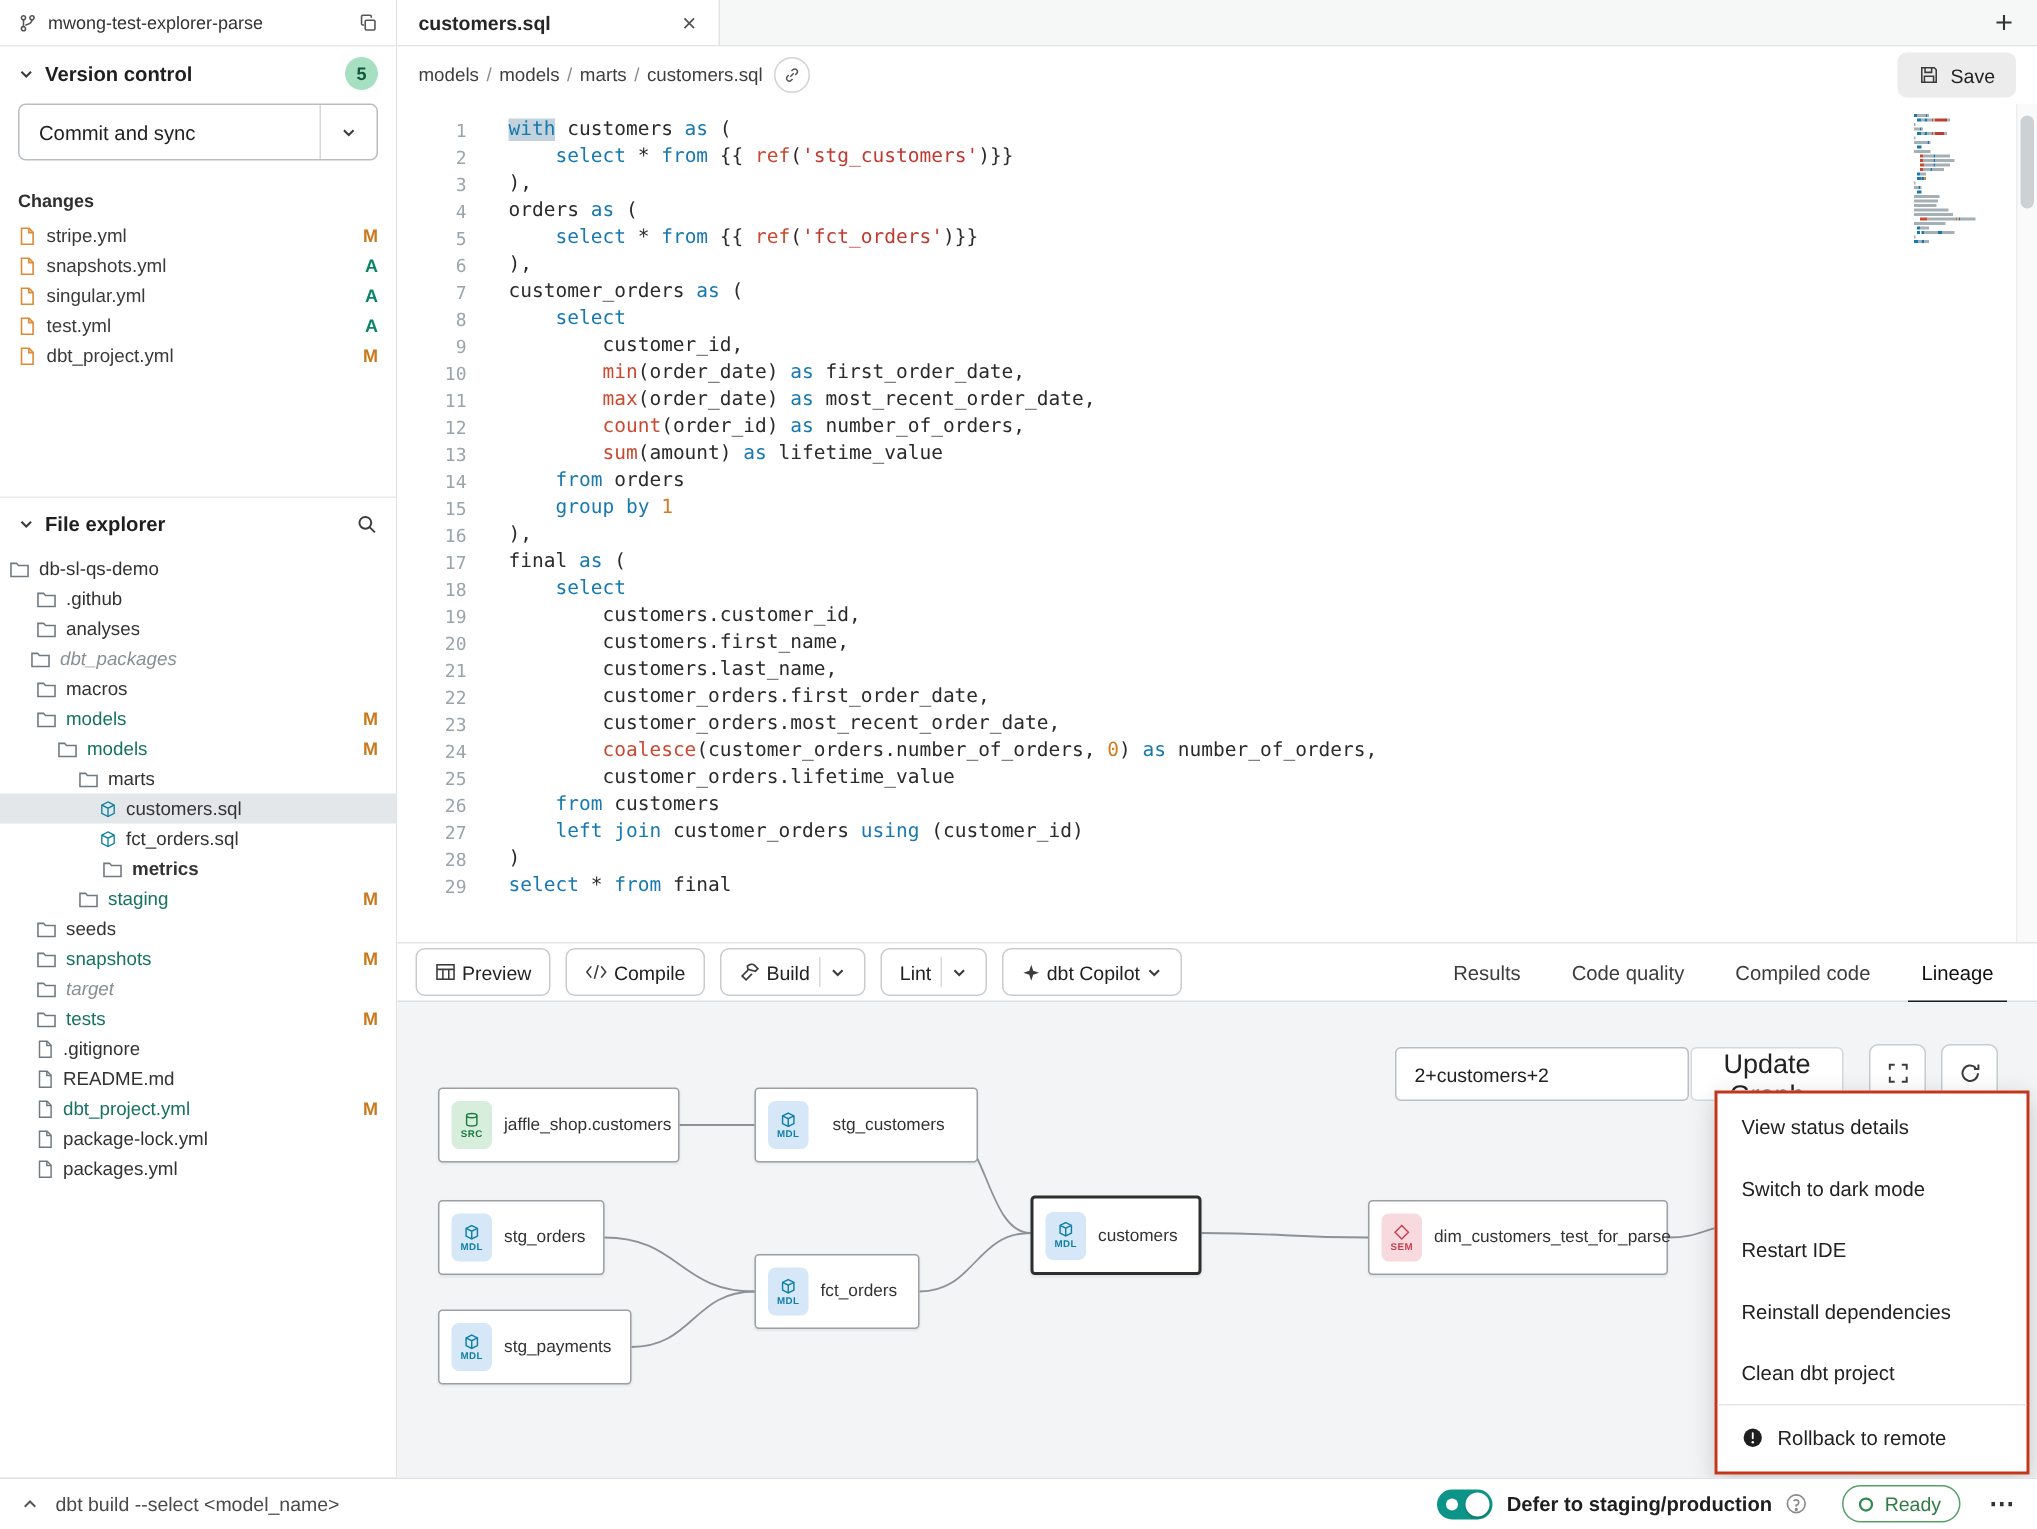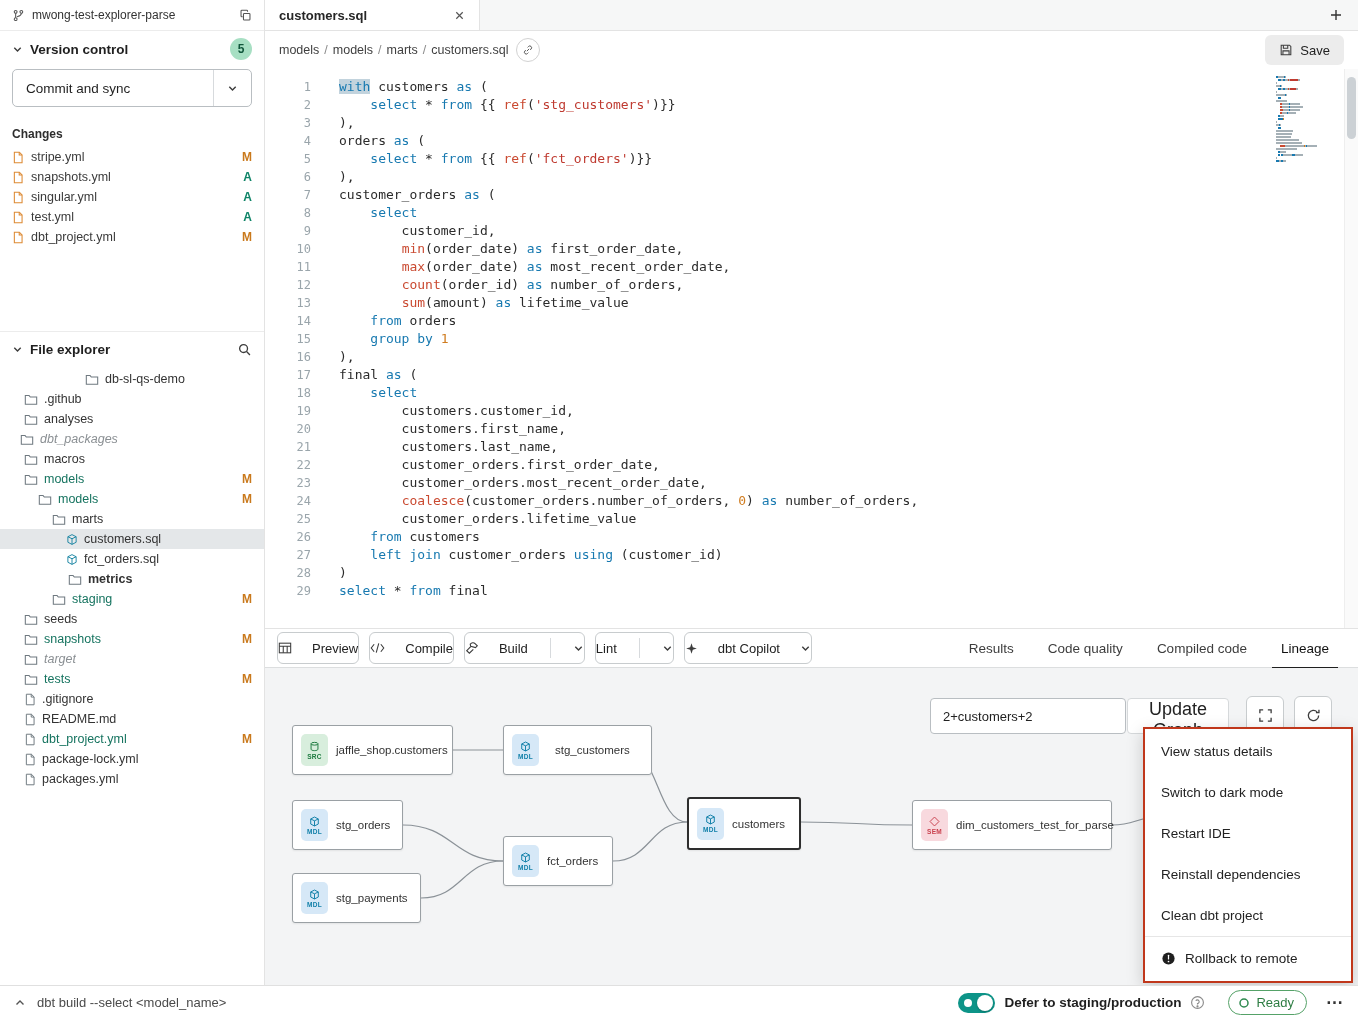--- a/index.html
+++ b/index.html
@@ -51,21 +51,21 @@
 #code-lines{padding:9px 0 0 28px;font-family:"DejaVu Sans Mono",monospace;font-size:13px;line-height:18px;white-space:pre}
 .tk-kw{color:#1779b0}.tk-ks{color:#1779b0;background:#c2d3dd}.tk-fn{color:#ca4a31}.tk-st{color:#bf3a30}.tk-nu{color:#d07c1f}.tk-pl{color:#2b2b2b}
 #minimap{position:absolute;top:7px;right:20px;width:62px}
 .mini-row{height:2px;margin-bottom:1px;font-size:0;white-space:nowrap}
 .mb{display:inline-block;height:2px;vertical-align:top}
 .tk-bg-kw{background:#1779b0}.tk-bg-ks{background:#1779b0}.tk-bg-fn{background:#ca4a31}.tk-bg-st{background:#bf3a30}.tk-bg-nu{background:#d07c1f}.tk-bg-pl{background:#a5b0b6}.mb-sp{background:transparent}
 .scrollbar{position:absolute;top:0;right:0;bottom:0;width:14px;background:#fafafa;border-left:1px solid #eee}
 .sthumb{position:absolute;top:8px;left:2px;width:9px;height:62px;border-radius:5px;background:#ccd1d5}
 
 .toolbar{height:40px;flex:none;display:flex;align-items:center;gap:10px;padding:0 12px;border-top:1px solid #e3e3e3;border-bottom:1px solid #dcdedf;background:#fff}
-.tbtn{display:flex;align-items:center;gap:20px;height:32px;padding:0 0;border:1px solid #c8ccce;border-radius:6px;background:#fff;font-family:inherit;font-size:13px;color:#222;cursor:pointer}
+.tbtn{display:flex;align-items:center;gap:4px;height:32px;padding:0 12px;border:1px solid #c8ccce;border-radius:6px;background:#fff;font-family:inherit;font-size:13px;color:#222;cursor:pointer}
 .tsep{width:1px;align-self:stretch;margin:5px 2px;background:#d7dadd}
 #result-tabs{margin-left:auto;display:flex;height:40px}
 .rtab{display:flex;align-items:center;padding:0 17px;font-size:13.5px;color:#3d3d3d;cursor:pointer;position:relative}
 .rtab.active{color:#111;font-weight:500}
 .rtab.active::after{content:"";position:absolute;left:8px;right:8px;bottom:-1px;height:2px;background:#1f1f1f}
 
 .lineage{height:317px;flex:none;position:relative;background:#f3f4f5;overflow:hidden}
 #edges-svg{position:absolute;left:0;top:0}
 #edges-svg path{stroke:#8b9298;stroke-width:1.2;fill:none}
 .lnode{position:absolute;height:50px;background:#fff;border:1px solid #9aa0a4;border-radius:3px;display:flex;align-items:center;gap:8px;padding:0 8px;font-size:11.5px;color:#333;box-shadow:0 1px 2px rgba(0,0,0,.07);cursor:pointer;z-index:1;white-space:nowrap}
@@ -202,21 +202,21 @@
         <span>File explorer</span>
         <span class="ic mla">
             <svg width="15" height="15" viewBox="0 0 16 16" fill="none" stroke="#3c3c3c" stroke-width="1.4">
               <circle cx="7" cy="7" r="4.2"></circle>
               <path d="M10.2 10.2l3.6 3.6"></path>
             </svg>
           </span>
       </div>
 
       <div id="file-tree">
-          <div class="tree-row" style="padding-left: 18px; justify-content: center;">
+          <div class="tree-row" style="padding-left: 6px;">
             <span class="ic">
               <svg width="14" height="13" viewBox="0 0 16 14" fill="none" stroke="#6f7980" stroke-width="1.2">
                 <path d="M1.5 12.5v-10h4.3l1.4 1.7h7.3v8.3z"></path>
               </svg>
             </span>
             <span class="tree-name">db-sl-qs-demo</span>
           </div>
           <div class="tree-row" style="padding-left: 24px;">
             <span class="ic">
               <svg width="14" height="13" viewBox="0 0 16 14" fill="none" stroke="#6f7980" stroke-width="1.2">

